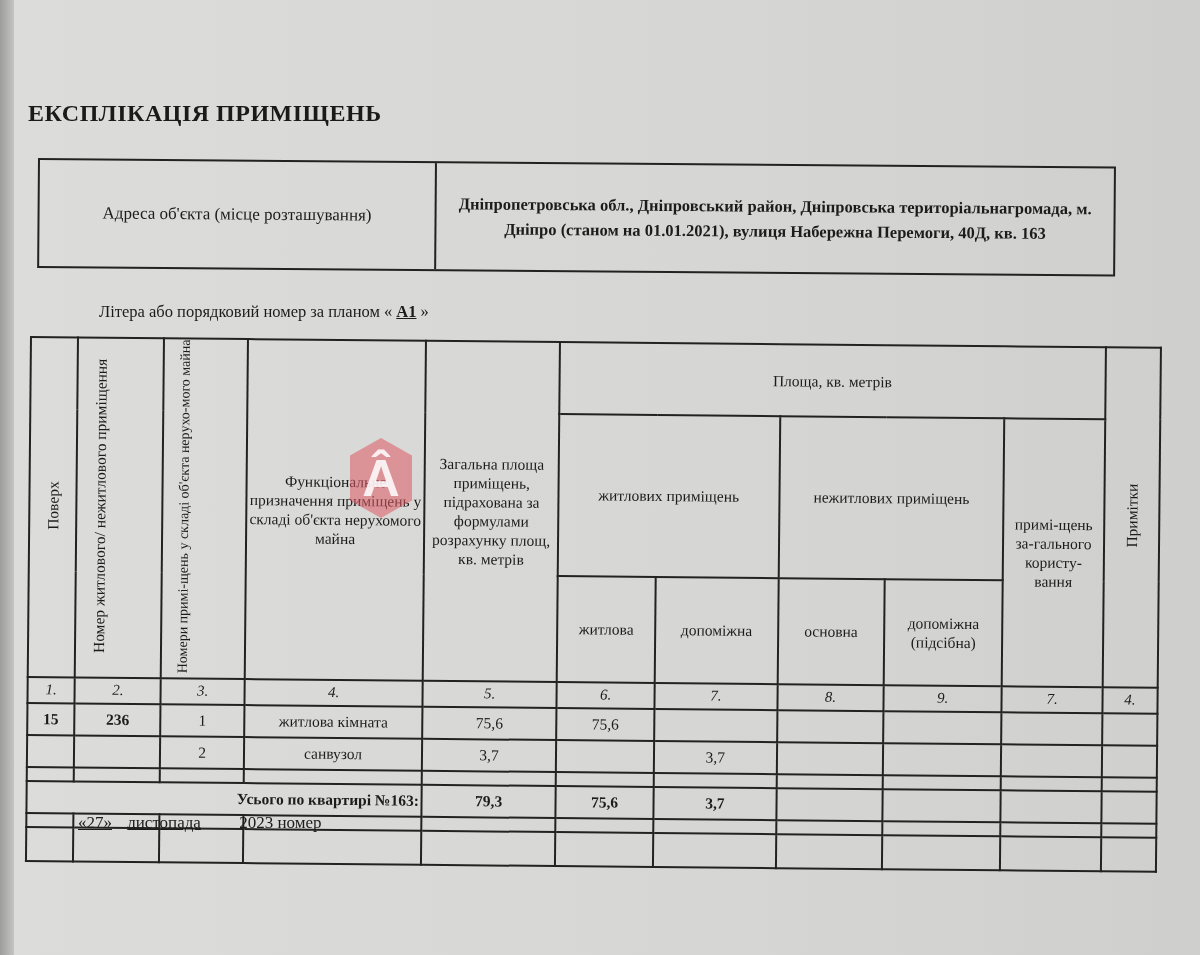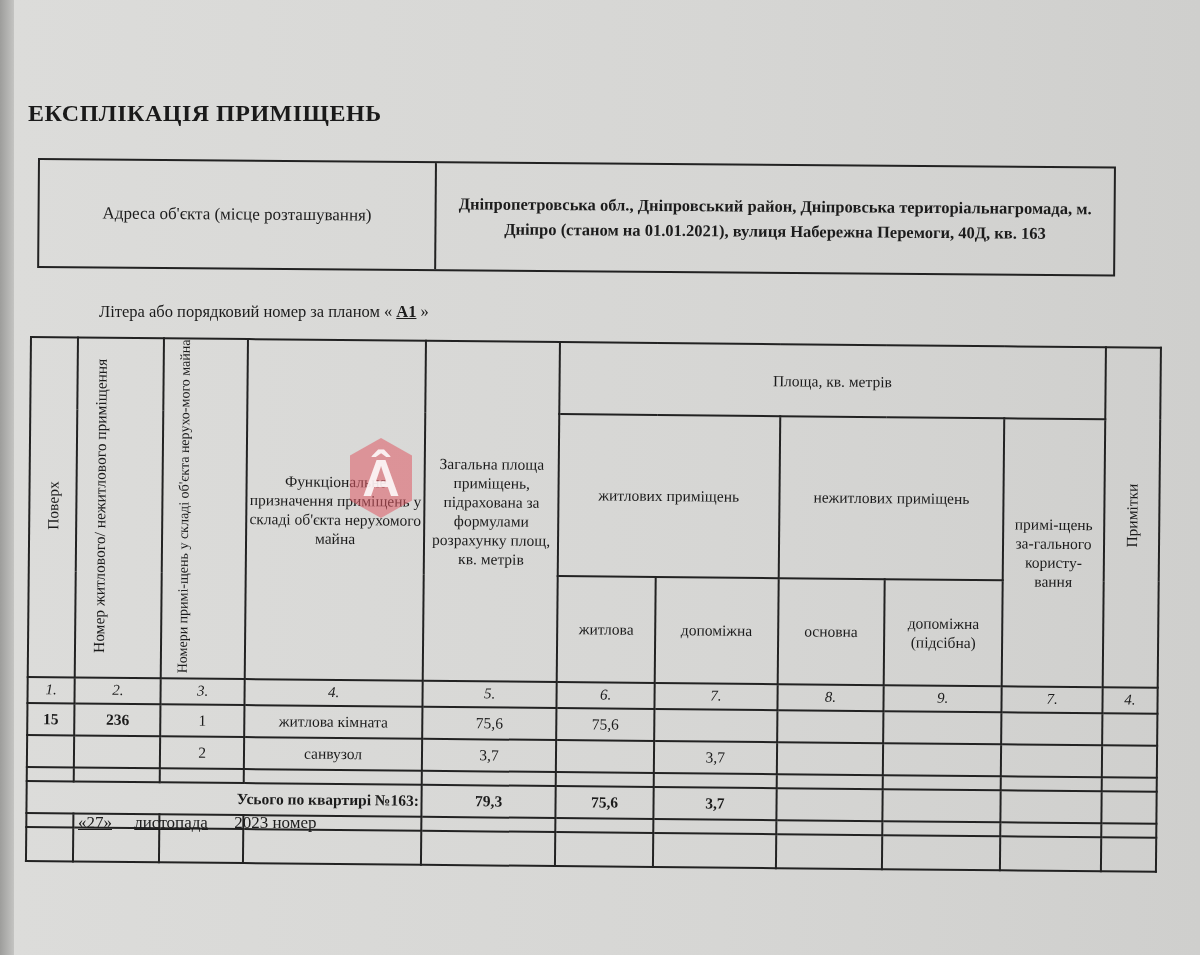--- a/index.html
+++ b/index.html
@@ -217,16 +217,16 @@
 </div>
 
 <div class="watermark">
   <div class="wm-logo">
       <span>Â</span>
     </div>
 </div>
 
 <div class="date">
   <span class="u">«27»</span>
-  <span class="u" style="margin-left:18px">листопада</span>
-  <span style="margin-left:22px">2023</span>
+  <span class="u" style="margin-left:11px">листопада</span>
+  <span style="margin-left:34px">2023</span>
   <span>номер</span>
 </div>
 
 </body></html>

